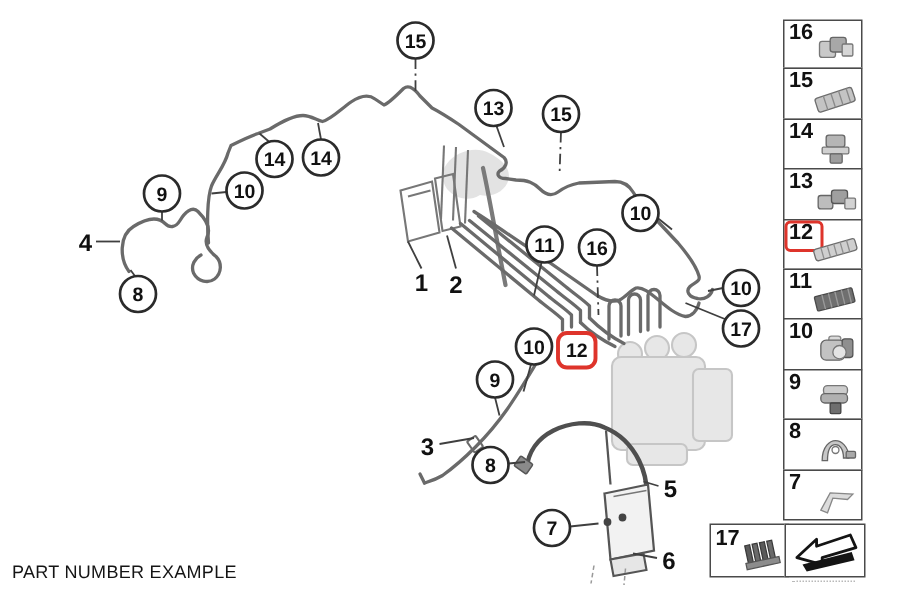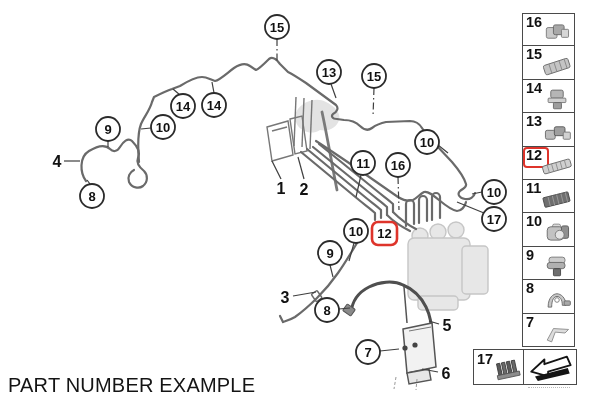--- a/index.html
+++ b/index.html
@@ -27,21 +27,21 @@
   .cell .num{position:absolute;left:3px;top:1px;font-size:14.5px;font-weight:bold;color:#111;line-height:1;}
   .cell svg{position:absolute;right:1px;bottom:1px;}
   .red-ring{position:absolute;left:0px;top:0px;width:22px;height:17px;
             border:2.5px solid #de342b;border-radius:4px;pointer-events:none;}
   .bbox{position:absolute;border:1px solid #4a4a4a;background:#fff;}
   #box-17{left:473px;top:349px;width:51px;height:34px;}
   #box-17 .num{position:absolute;left:3px;top:1px;font-size:14.5px;font-weight:bold;color:#111;}
   #box-17 svg{position:absolute;right:2px;bottom:1px;}
   #box-arrow{left:523px;top:349px;width:52px;height:34px;}
   #box-arrow svg{position:absolute;left:2px;top:2px;}
-  #caption{position:absolute;left:8px;top:374px;font-size:20px;color:#141414;letter-spacing:.2px;}
+  #caption{position:absolute;left:8px;top:374px;font-size:12px;color:#141414;letter-spacing:.2px;}
   .faint-mark{position:absolute;left:528px;top:387px;width:42px;border-top:1px dotted #b9b9b9;}
 </style>
 </head>
 <body>
 
 <div id="stage">
 
   <svg id="diagram-svg" width="600" height="400" viewBox="0 0 600 400">
 
     <g>

